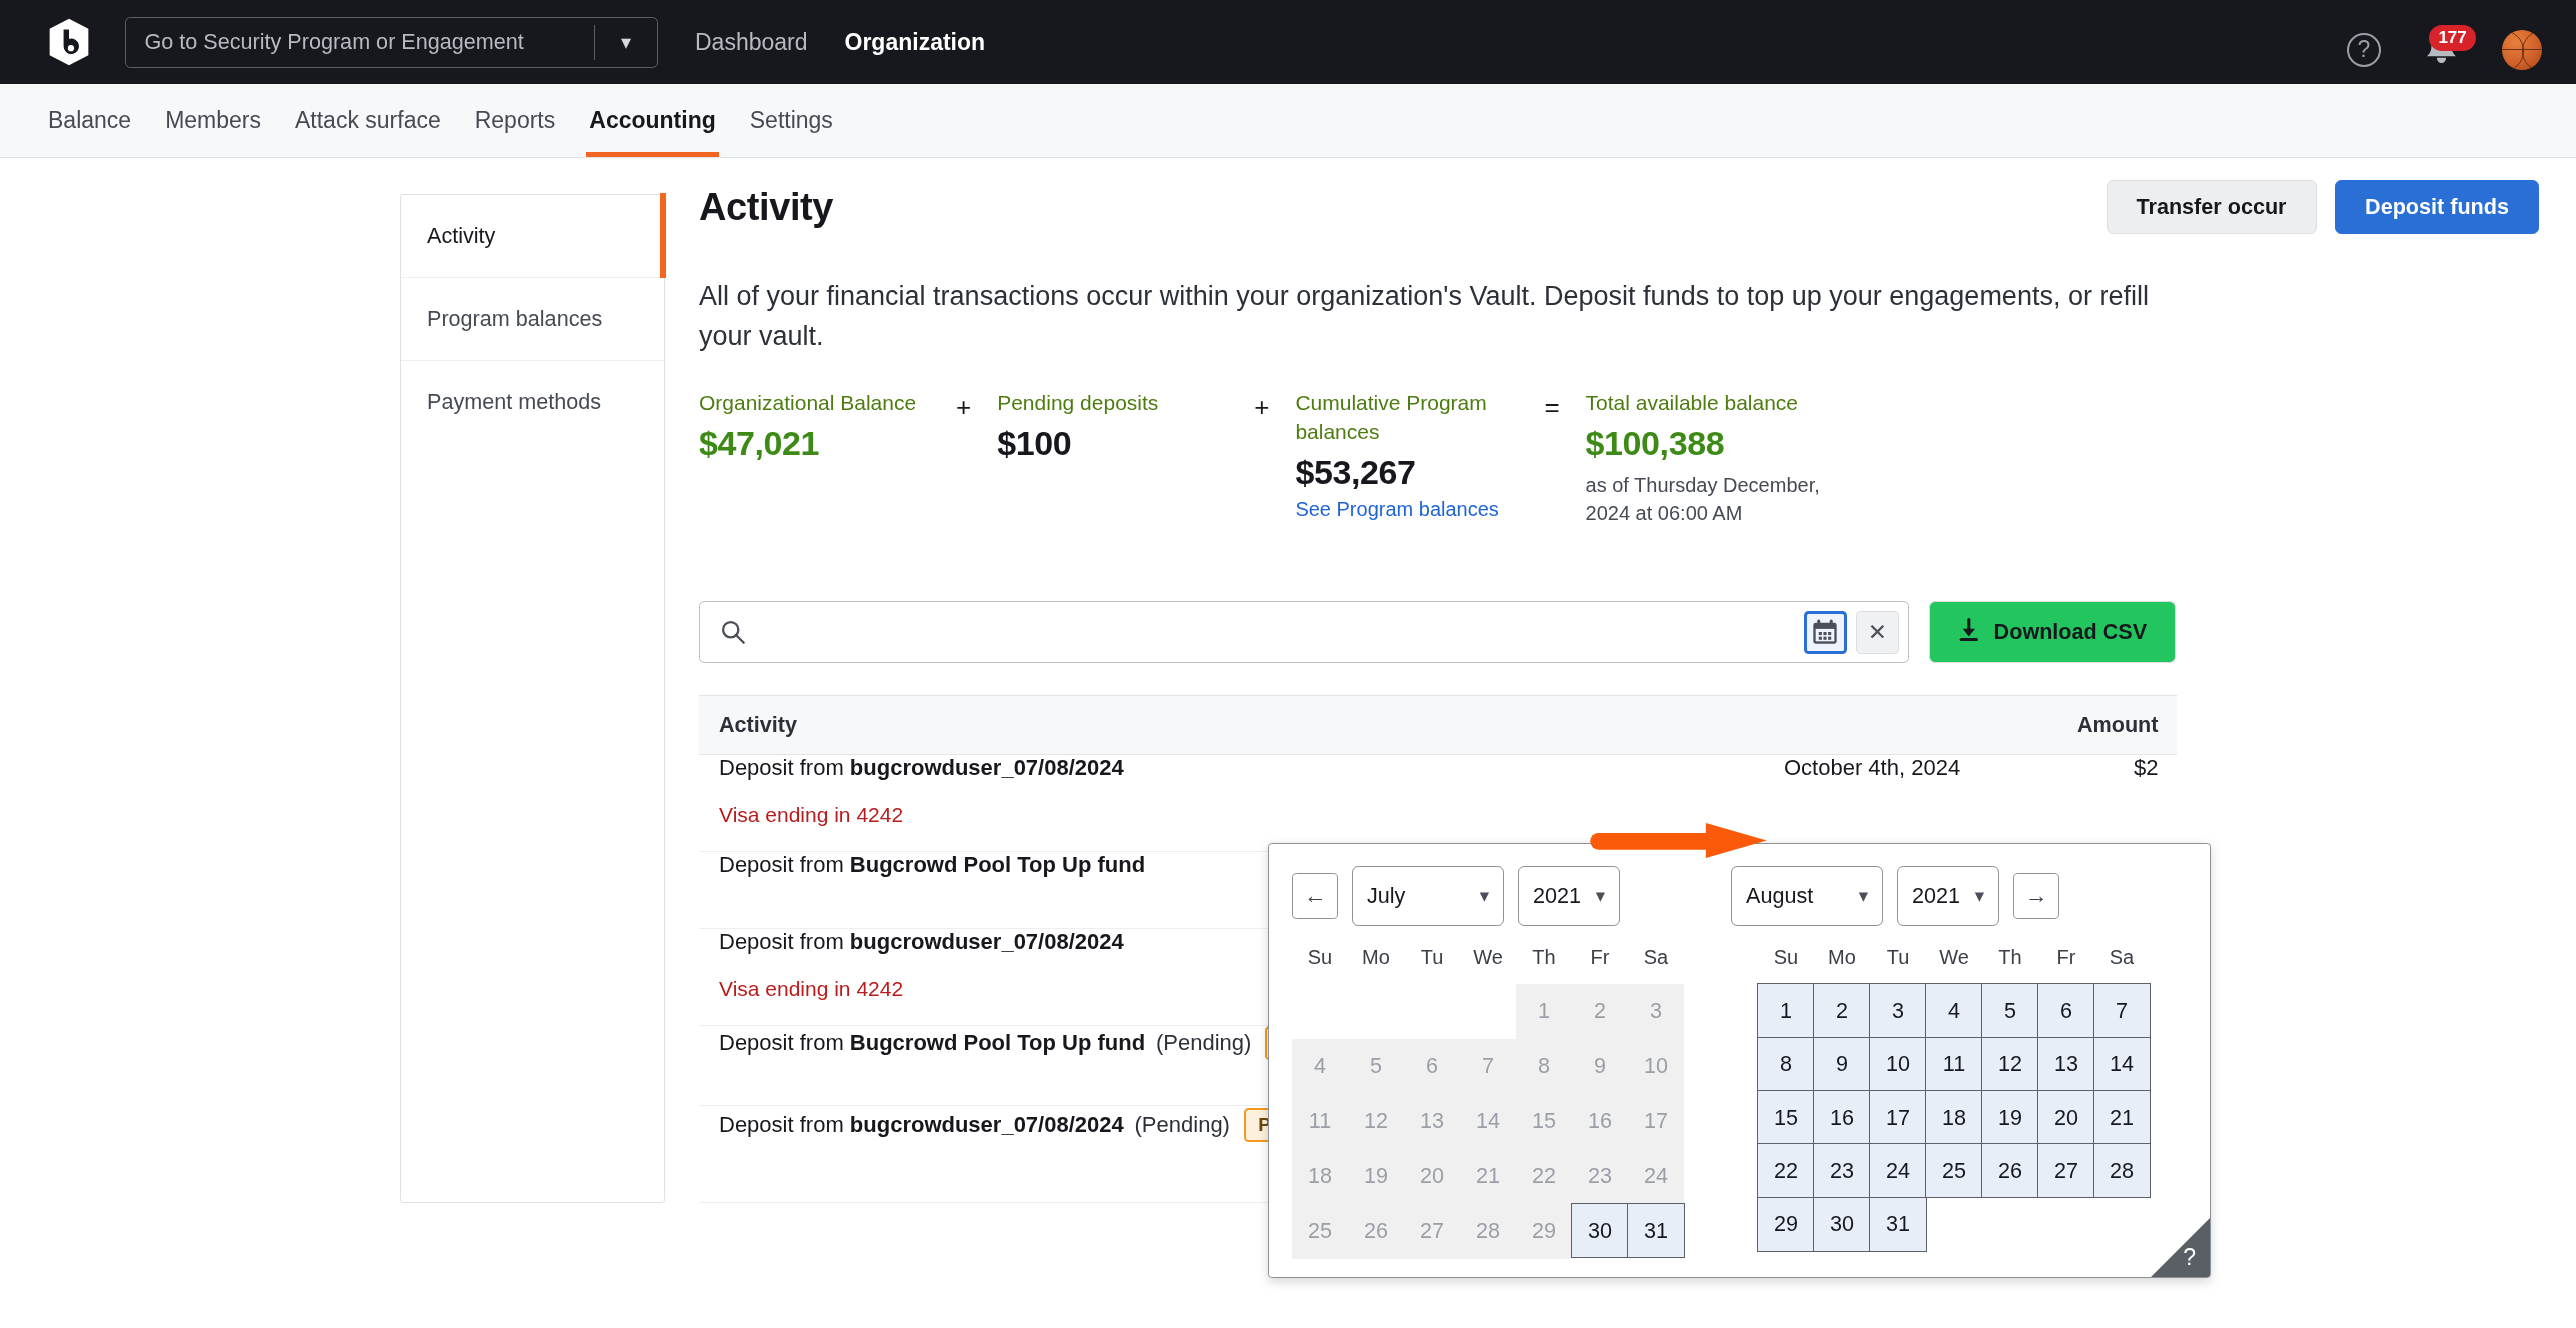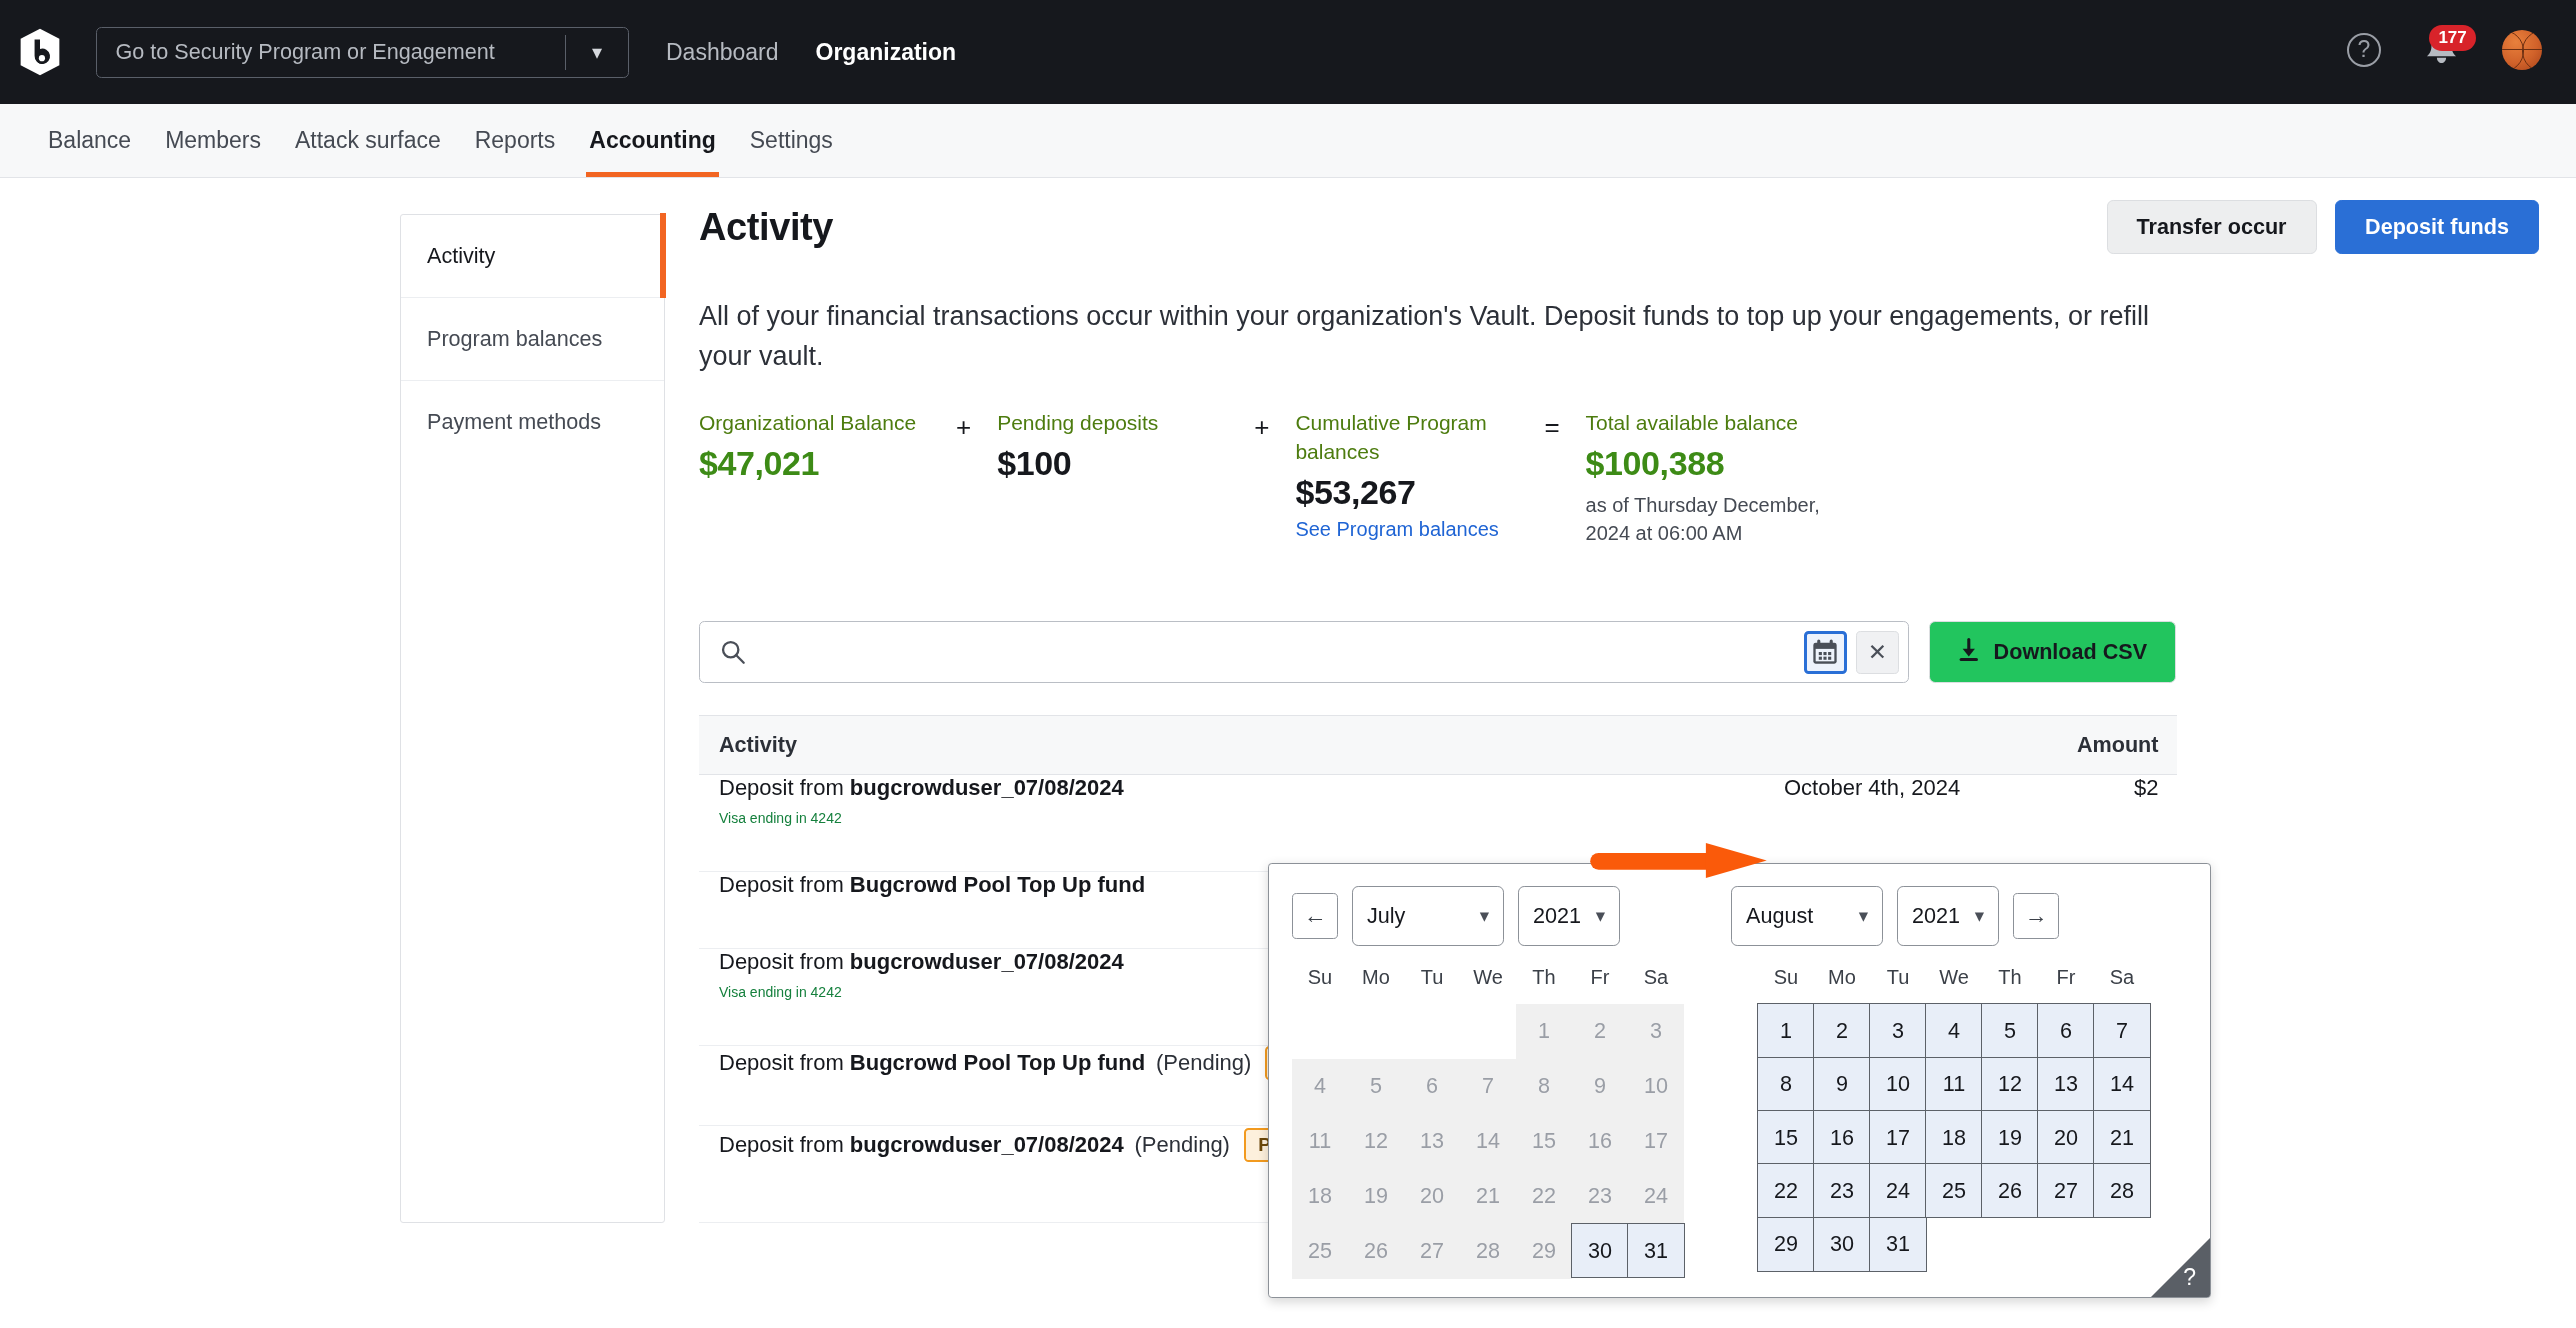--- a/index.html
+++ b/index.html
@@ -5,22 +5,22 @@
   * { box-sizing: border-box; margin: 0; padding: 0; }
   html, body {
     width: 2576px; height: 1329px;
     background: #ffffff;
     font-family: "Liberation Sans", sans-serif;
     overflow: hidden;
   }
 
   
   .topbar {
-    height: 104px; background: #16181d;
-    display: flex; align-items: center; padding: 0 16px;
+    height: 84px; background: #16181d;
+    display: flex; align-items: center; padding: 0 45px;
     position: relative;
   }
   .logo { width: 48px; height: 48px; flex: 0 0 48px; position: relative; }
   .logo svg { display: block; }
   .org-select {
     margin-left: 32px; width: 533px; height: 51px;
     border: 1.5px solid #5a5f69; border-radius: 5.4px;
     display: flex; align-items: center;
     background: transparent;
   }
@@ -178,21 +178,21 @@
   .col-date { width: 254px; flex: 0 0 254px; }
   .col-amount { width: 139px; flex: 0 0 139px; text-align: right; padding-right: 18.5px; }
   .tbl-row {
     display: flex; align-items: flex-start; border-bottom: 1.5px solid #eceef1;
     min-height: 97px; font-size: 22px; color: #16181d;
   }
   .row-main { display: flex; align-items: center; flex-wrap: wrap; gap: 0; }
   .row-title { white-space: nowrap; }
   .row-title b { font-weight: bold; }
   .row-pending-note { color: #2c3038; margin-left: 10.8px; white-space: nowrap; }
-  .row-sub { font-size: 14px; color: #15803d; margin-top: 9px; }
+  .row-sub { font-size: 21px; color: #b91c1c; margin-top: 22px; }
   .badge-pending {
     display: inline-flex; align-items: center; justify-content: center;
     background: #fdf0dc; border: 2.3px solid #f29a1f; border-radius: 4.6px;
     color: #6b4709; font-size: 19px; font-weight: bold; padding: 3.8px 12.3px;
     margin-left: 14px; white-space: nowrap;
   }
   .visa-chip {
     display: inline-flex; align-items: center; justify-content: center;
     width: 48px; height: 37px; background: #1a4ea0; border-radius: 3.8px;
     margin-left: 15.4px; color: #fff; font-size: 17.7px; font-weight: bold;

